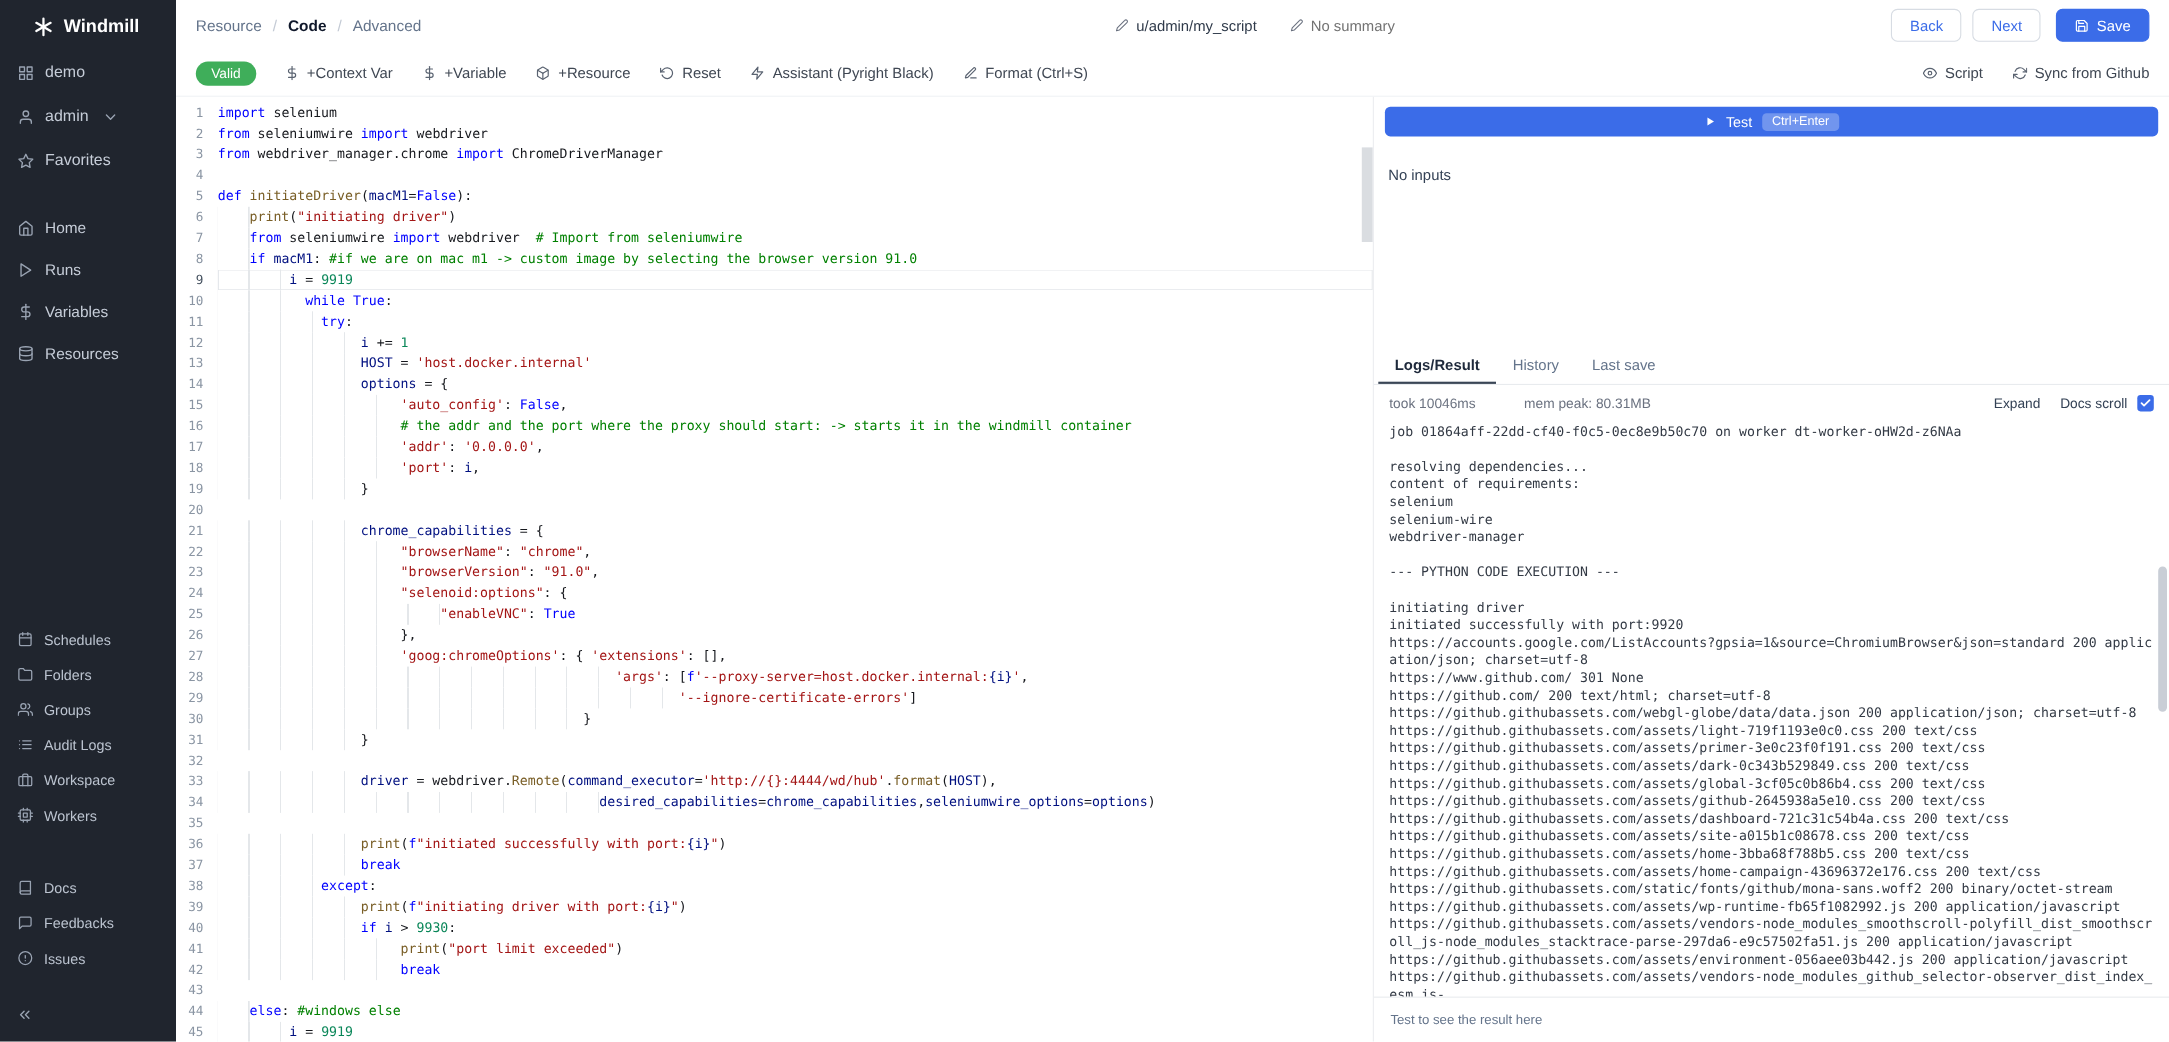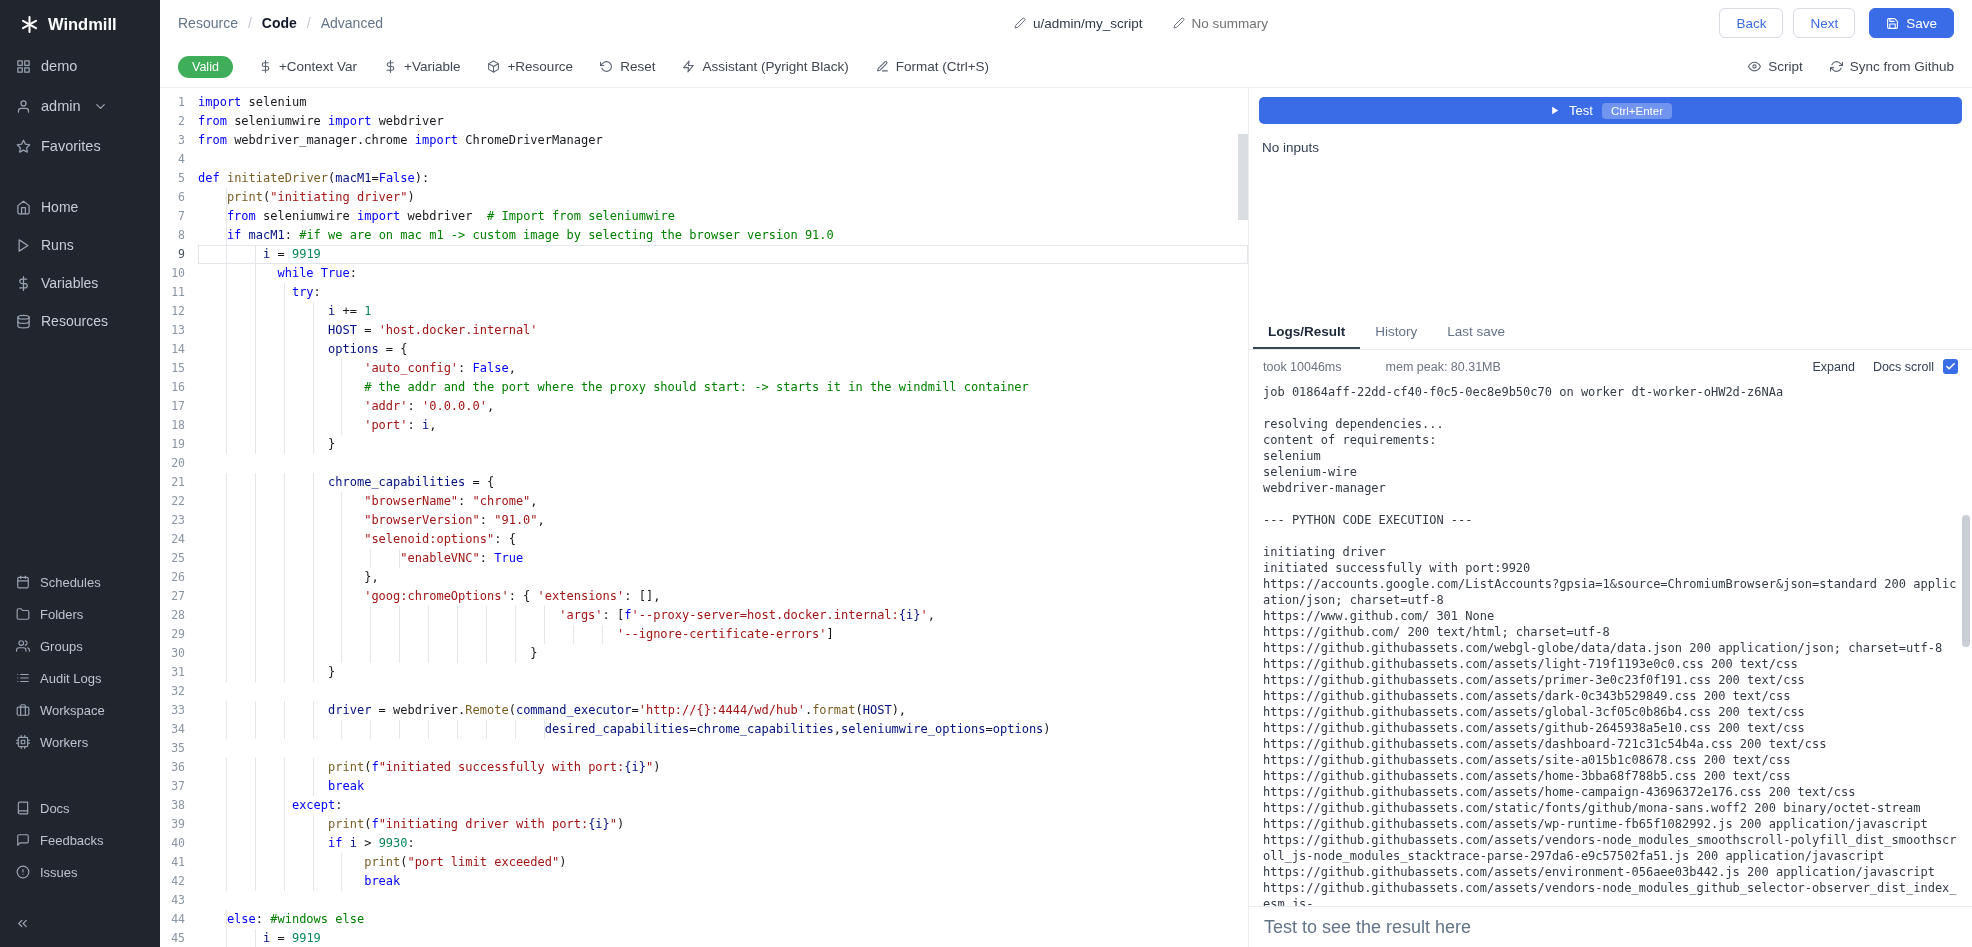--- a/index.html
+++ b/index.html
@@ -4,21 +4,21 @@
 <style>
   *{margin:0;padding:0;box-sizing:border-box}
   html,body{width:1972px;height:947px;overflow:hidden;background:#fff;font-family:"Liberation Sans",sans-serif}
   .app{display:flex;width:100%;height:100%}
   .sp{flex:1}
   .ic{display:inline-flex;align-items:center;justify-content:center}
   .ic svg{width:14px;height:14px}
 
   
   .sidebar{width:160px;background:var(--sidebar,#20252e);color:#cfd6e0;display:flex;flex-direction:column;flex-shrink:0;padding-bottom:12px}
-  .logo-row{display:flex;align-items:center;gap:9px;padding:15px 20px 12px;color:#fff;font-weight:700;font-size:16.5px;cursor:pointer}
+  .logo-row{display:flex;align-items:center;gap:9px;padding:15px 30px 12px;color:#fff;font-weight:700;font-size:16.5px;cursor:pointer}
   .logo-row .ic svg{width:19px;height:19px}
   .sitem{display:flex;align-items:center;gap:10px;padding:0 16px;height:38px;font-size:14px;color:#c6cdd8;cursor:pointer;white-space:nowrap}
   .sitem .ic svg{width:15px;height:15px;color:#99a3b2}
   #nav-top .sitem{height:40px;font-size:14.5px}
   .grp.small .sitem{height:32px;font-size:13px;color:#bcc4d0}
   .grp.small .sitem .ic svg{width:14px;height:14px}
   #nav-primary{margin-top:22px}
   #nav-tertiary{margin-top:34px}
   .chev{margin-left:2px}
   .chev svg{width:10px;height:10px;color:#99a3b2}
@@ -67,34 +67,34 @@
   .tk-pl{color:#16181d}
   .ed-sb{position:absolute;top:0;right:0;width:10px;height:100%}
   .ed-thumb{position:absolute;top:46px;right:0;width:10px;height:86px;background:#dadde1}
 
   
   .runner{width:724px;flex-shrink:0;display:flex;flex-direction:column;border-left:1px solid #ebedf0;min-height:0}
   .run-top{height:228px;padding:9px 10px 0;flex-shrink:0}
   .test-btn{width:100%;height:27px;background:var(--accent,#3b6ce8);color:#fff;border:none;border-radius:5px;display:flex;align-items:center;justify-content:center;gap:9px;font-size:13px;cursor:pointer;font-family:inherit}
   .test-btn .ic svg{width:11px;height:11px}
   .kbd{background:rgba(255,255,255,.28);border-radius:4px;padding:2px 9px;font-size:11.5px}
-  .no-inputs{margin:16px 3px 0;font-size:13.5px;color:#334155}
+  .no-inputs{margin:28px 3px 0;font-size:13.5px;color:#334155}
   .run-tabs{display:flex;border-bottom:1px solid #e8ebee;padding:0 4px;flex-shrink:0}
   .run-tab{padding:8px 15px;font-size:13.5px;color:#64748b;cursor:pointer;border-bottom:2px solid transparent}
   .run-tab.active{color:#1e293b;font-weight:700;border-bottom-color:#3a4656}
   .run-meta{display:flex;align-items:center;padding:9px 14px 4px;font-size:12.5px;color:#6b7280;gap:44px;flex-shrink:0}
   .right-meta{margin-left:auto;display:flex;align-items:center;gap:18px}
   .expand{color:#334155;cursor:pointer}
   .autoscroll{display:flex;align-items:center;gap:9px;color:#334155;cursor:pointer}
   .cb{width:15px;height:15px;background:var(--accent,#3b6ce8);border-radius:3px;display:flex;align-items:center;justify-content:center;flex-shrink:0}
   .cb svg{width:11px;height:11px}
   .logs{flex:1;overflow:hidden;position:relative;padding:6px 14px 0;font-family:"DejaVu Sans Mono",monospace;font-size:12px;line-height:16px;color:#333a45}
   .log-line{white-space:pre-wrap;word-break:break-all;min-height:16px}
   .logs-sb{position:absolute;right:2px;top:26%;width:8px;height:25%;background:#c9ced6;border-radius:4px}
-  .run-footer{height:41px;border-top:1px solid #e8ebee;display:flex;align-items:center;padding:0 15px;font-size:18px;color:#64748b;flex-shrink:0}
+  .run-footer{height:41px;border-top:1px solid #e8ebee;display:flex;align-items:center;padding:0 15px;font-size:12px;color:#64748b;flex-shrink:0}
 </style>
 </head>
 <body>
 
 <div class="app">
 
   <aside class="sidebar">
     <div class="logo-row">
       <span class="ic">
           <svg viewBox="0 0 24 24" fill="none" stroke="#fff" stroke-width="2.6" stroke-linecap="round">

